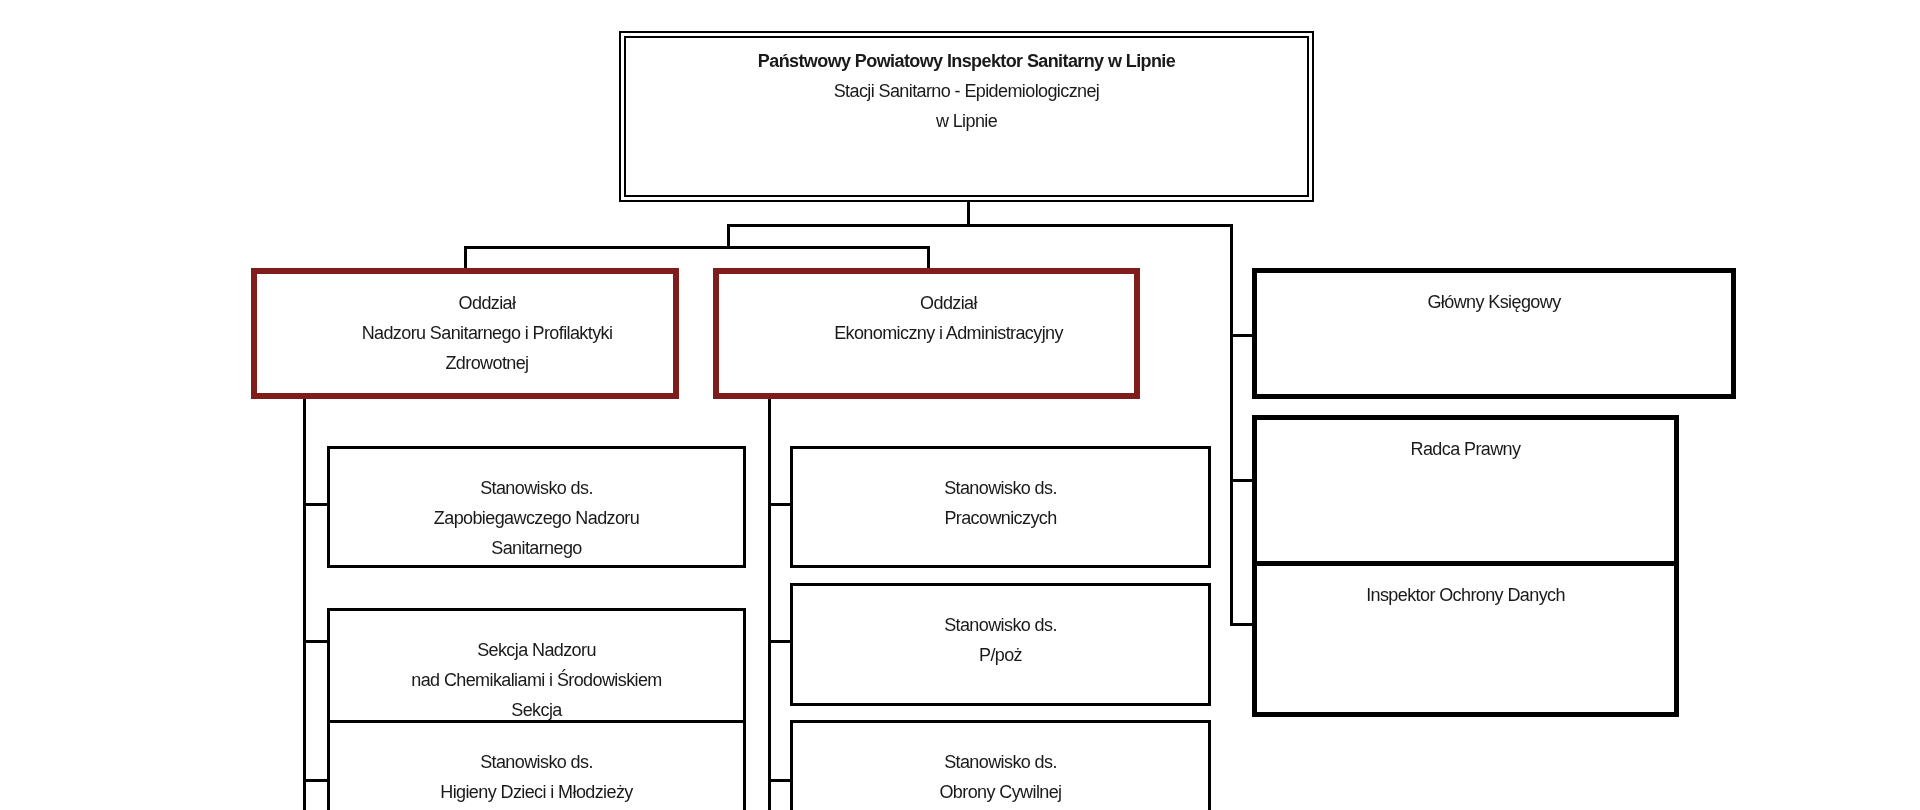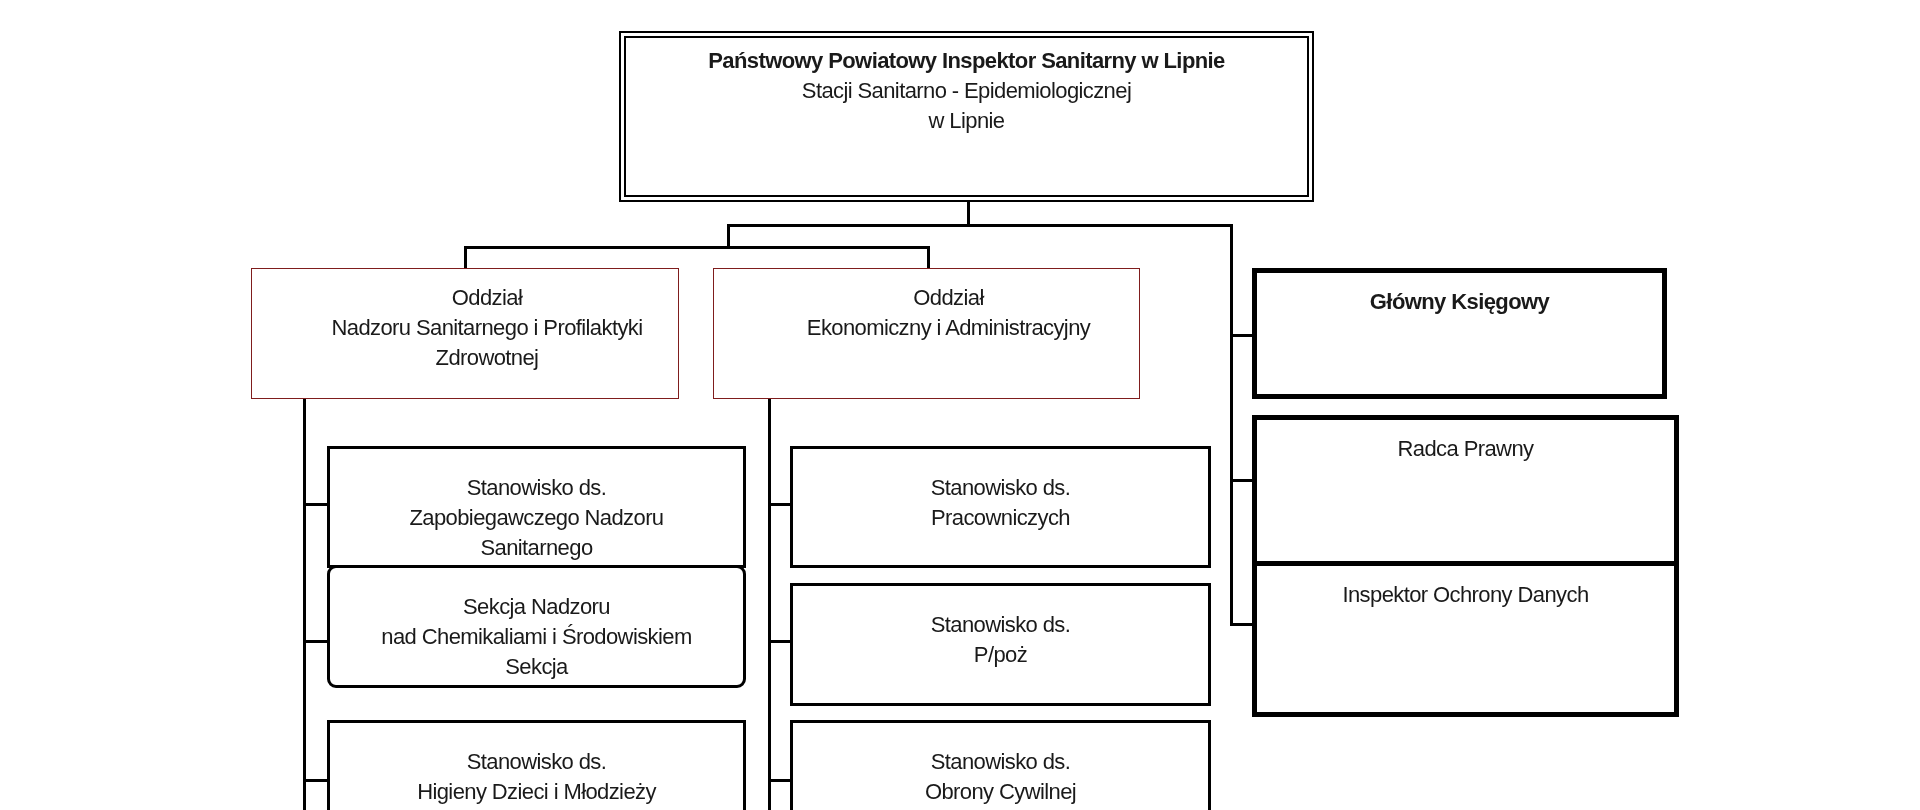--- a/index.html
+++ b/index.html
@@ -13,34 +13,34 @@
       position: relative;
       overflow: hidden;
       font-family: "Liberation Sans", "DejaVu Sans", sans-serif;
       color: #1a1a1a;
     }
     .box {
       position: absolute;
       box-sizing: border-box;
       background: #ffffff;
       text-align: center;
-      font-size: 22px;
+      font-size: 18px;
       line-height: 30px;
       letter-spacing: -0.6px;
       padding-top: 10px;
     }
     .box .line { display: block; white-space: nowrap; }
     .top-box {
       border: 3px double #000;
       border-width: 7px;
       border-style: double;
       padding-top: 8px;
     }
     .top-box .title { font-weight: bold; }
-    .dept-box { border: 1px solid #7f1d1d; padding-top: 14px; padding-left: 44px; }
+    .dept-box { border: 6px solid #7f1d1d; padding-top: 14px; padding-left: 44px; }
     .side-box { border: 5px solid #000; padding-top: 14px; }
     .sub-box { border: 3px solid #000; padding-top: 24px; }
     .ln { position: absolute; background: #000; }
     .h { height: 3px; }
     .v { width: 3px; }
   </style>
 </head>
 <body>
 
 <div class="ln v" style="left:967px; top:201px; height:25px;"></div>
@@ -75,36 +75,36 @@
   <span class="line">Oddział</span>
   <span class="line">Nadzoru Sanitarnego i Profilaktyki</span>
   <span class="line">Zdrowotnej</span>
 </div>
 
 <div class="box dept-box" style="left:713px; top:268px; width:427px; height:131px;">
   <span class="line">Oddział</span>
   <span class="line">Ekonomiczny i Administracyjny</span>
 </div>
 
-<div class="box side-box" style="left:1252px; top:268px; width:415px; height:131px;font-weight:bold;">
+<div class="box side-box" style="left:1252px; top:268px; width:484px; height:131px;">
   <span class="line">Główny Księgowy</span>
 </div>
 <div class="box side-box" style="left:1252px; top:415px; width:427px; height:155px;">
   <span class="line">Radca Prawny</span>
 </div>
 <div class="box side-box" style="left:1252px; top:561px; width:427px; height:156px;">
   <span class="line">Inspektor Ochrony Danych</span>
 </div>
 
 <div class="box sub-box" style="left:327px; top:446px; width:419px; height:122px;">
   <span class="line">Stanowisko ds.</span>
   <span class="line">Zapobiegawczego Nadzoru</span>
   <span class="line">Sanitarnego</span>
 </div>
-<div class="box sub-box" style="left:327px; top:565px; width:419px; height:123px;border-radius:9px;">
+<div class="box sub-box" style="left:327px; top:608px; width:419px; height:123px;">
   <span class="line">Sekcja Nadzoru</span>
   <span class="line">nad Chemikaliami i Środowiskiem</span>
   <span class="line">Sekcja</span>
 </div>
 <div class="box sub-box" style="left:327px; top:720px; width:419px; height:123px;">
   <span class="line">Stanowisko ds.</span>
   <span class="line">Higieny Dzieci i Młodzieży</span>
 </div>
 
 <div class="box sub-box" style="left:790px; top:446px; width:421px; height:122px;">

